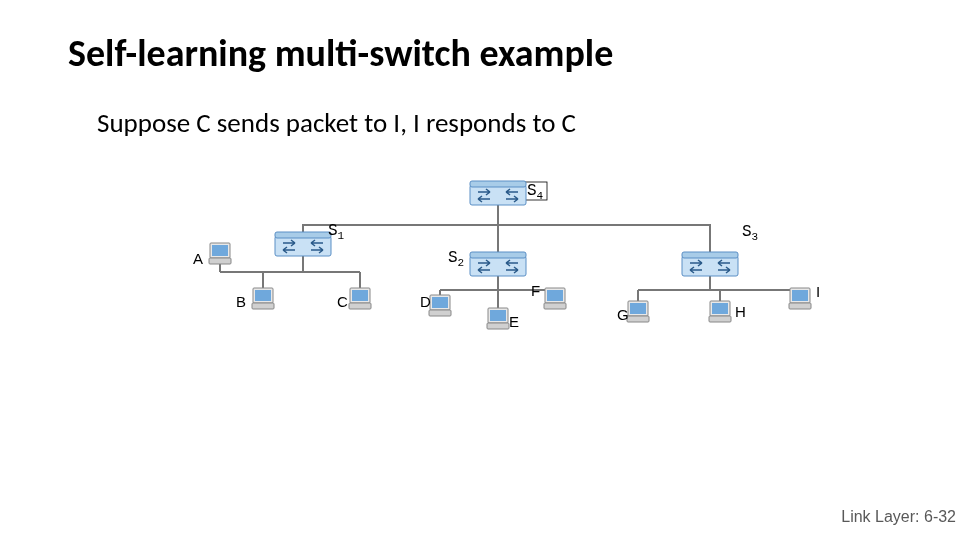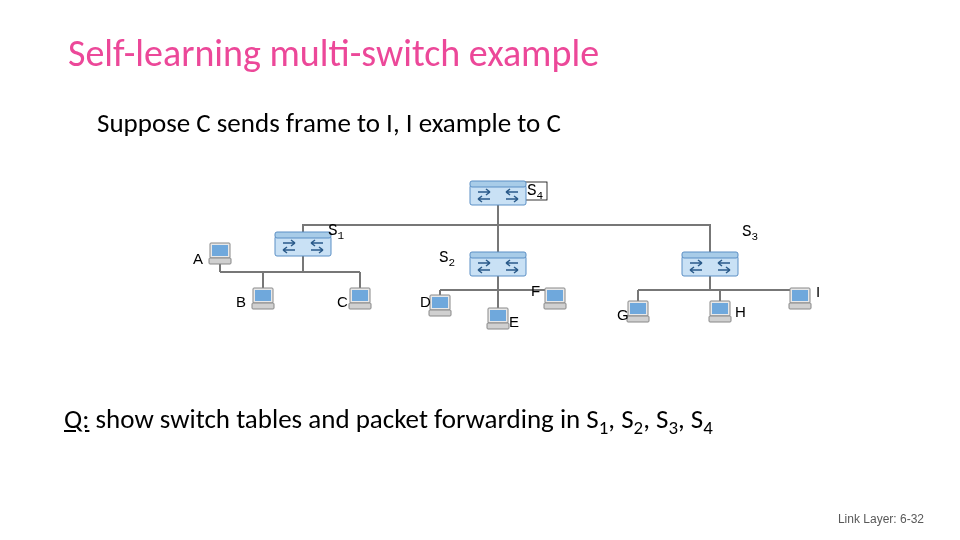--- a/index.html
+++ b/index.html
@@ -1,36 +1,36 @@
 <!DOCTYPE html>
 <html><head>
 <meta charset="utf-8">
 <style>
   * { box-sizing: border-box; margin: 0; padding: 0; }
   html, body { width: 960px; height: 540px; font-family: Calibri, Arial, sans-serif; background: #fff; color: #000; }
   .slide { position: relative; width: 960px; height: 540px; }
-  .title { position: absolute; left: 68px; top: 30px; font-size: 38px; font-weight: 400; color: #ec4899; }
+  .title { position: absolute; left: 68px; top: 30px; font-size: 38px; font-weight: 700; color: #000000; }
   .subtitle { position: absolute; left: 97px; top: 106px; font-size: 27px; }
   .question { position: absolute; left: 64px; top: 402px; font-size: 27px; }
   .question .q { text-decoration: underline; }
   .sub { font-size: 0.7em; vertical-align: sub; }
-  .footer { position: absolute; right: 36px; bottom: 14px; font-size: 12px; color: #595959; font-family: Arial, sans-serif; }
+  .footer { position: absolute; right: 4px; bottom: 14px; font-size: 16px; color: #595959; font-family: Arial, sans-serif; }
 
   .diagram { position: absolute; left: 0; top: 0; width: 960px; height: 540px; pointer-events: none; }
   .node-label { position: absolute; font-size: 15px; font-family: Arial, sans-serif; }
   .sw-label { position: absolute; font-size: 16px; font-family: Liberation Mono, monospace; }
   .sw-label .sub { font-size: 11px; }
 </style>
 </head>
 <body>
 
 <div class="slide">
 
   <div class="title">Self-learning multi-switch example</div>
-  <div class="subtitle">Suppose C sends frame to I, I example to C</div>
+  <div class="subtitle">Suppose C sends packet to I, I responds to C</div>
 
   <svg class="diagram" viewBox="0 0 960 540">
     <defs>
 
       <g id="switch">
         <rect x="-28" y="-10" width="56" height="20" rx="2" fill="#c9e1f5" stroke="#5a8fc5" stroke-width="1"></rect>
         <rect x="-28" y="-14" width="56" height="6" rx="2" fill="#a8cce8" stroke="#5a8fc5" stroke-width="1"></rect>
         <path d="M-20 -3 L-8 -3 M-8 -3 l-4 -3 M-8 -3 l-4 3" stroke="#2a5a8a" stroke-width="1.5" fill="none"></path>
         <path d="M20 -3 L8 -3 M8 -3 l4 -3 M8 -3 l4 3" stroke="#2a5a8a" stroke-width="1.5" fill="none"></path>
         <path d="M-20 4 L-8 4 M-20 4 l4 -3 M-20 4 l4 3" stroke="#2a5a8a" stroke-width="1.5" fill="none"></path>
@@ -86,31 +86,28 @@
     <use href="#pc" x="440" y="307"></use>
     <use href="#pc" x="498" y="320"></use>
     <use href="#pc" x="555" y="300"></use>
     <use href="#pc" x="638" y="313"></use>
     <use href="#pc" x="720" y="313"></use>
     <use href="#pc" x="800" y="300"></use>
   </svg>
 
   <div class="sw-label" style="left:527px; top:182px"><span>S</span><span class="sub">4</span></div>
   <div class="sw-label" style="left:328px; top:222px"><span>S</span><span class="sub">1</span></div>
-  <div class="sw-label" style="left:439px; top:249px"><span>S</span><span class="sub">2</span></div>
+  <div class="sw-label" style="left:448px; top:249px"><span>S</span><span class="sub">2</span></div>
   <div class="sw-label" style="left:742px; top:223px"><span>S</span><span class="sub">3</span></div>
 
   <div class="node-label" style="left:193px; top:250px">A</div>
   <div class="node-label" style="left:236px; top:293px">B</div>
   <div class="node-label" style="left:337px; top:293px">C</div>
   <div class="node-label" style="left:420px; top:293px">D</div>
   <div class="node-label" style="left:509px; top:313px">E</div>
   <div class="node-label" style="left:531px; top:282px">F</div>
   <div class="node-label" style="left:617px; top:306px">G</div>
   <div class="node-label" style="left:735px; top:303px">H</div>
   <div class="node-label" style="left:816px; top:283px">I</div>
 
-  <div class="question">
-    <span class="q">Q:</span><span> show switch tables and packet forwarding in S</span><span class="sub">1</span><span>, S</span><span class="sub">2</span><span>, S</span><span class="sub">3</span><span>, S</span><span class="sub">4</span>
-  </div>
 
   <div class="footer">Link Layer: 6-32</div>
 </div>
 
 </body></html>

